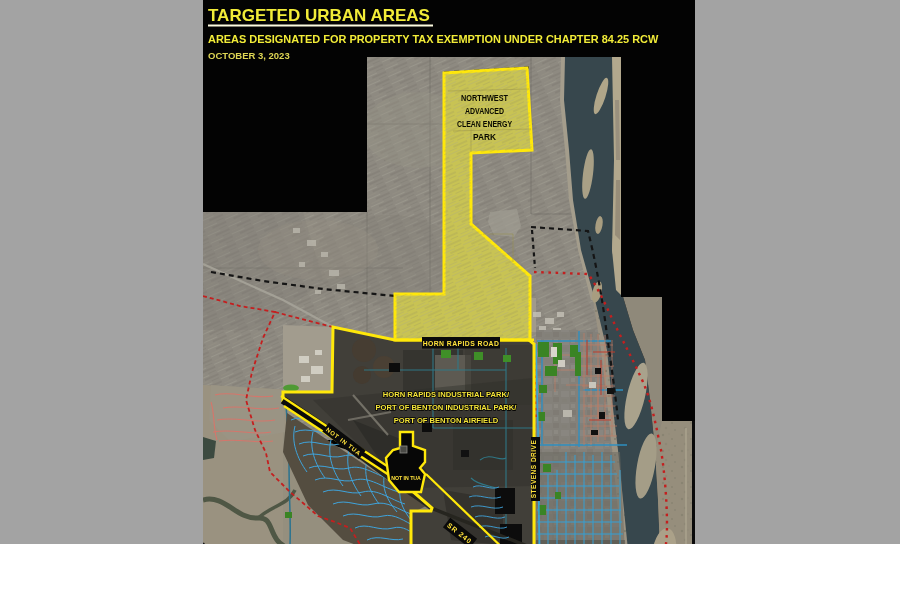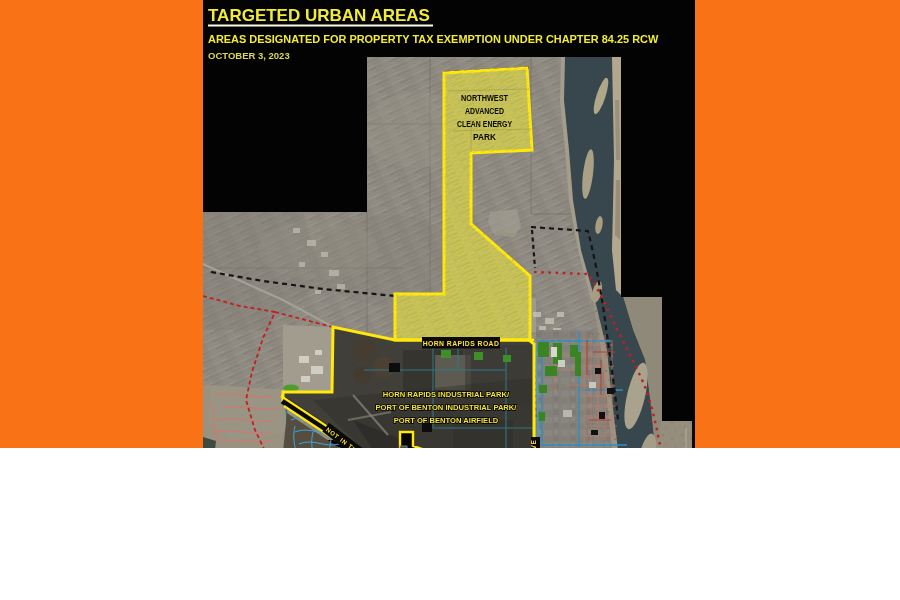--- a/index.html
+++ b/index.html
@@ -1,16 +1,16 @@
 <!DOCTYPE html>
 <html><head>
 <meta charset="utf-8">
 <style>
   html,body{margin:0;padding:0}
-  .page{position:relative;width:900px;height:448px;background:#f97316;overflow:hidden;font-family:"Liberation Sans",sans-serif}
+  .page{position:relative;width:900px;height:544px;background:#a3a3a3;overflow:hidden;font-family:"Liberation Sans",sans-serif}
   .map{position:absolute;left:203px;top:0;width:494px;height:600px}
   text{font-family:"Liberation Sans",sans-serif}
 </style>
 </head>
 <body>
 <div class="page">
 
 <svg class="map" width="494" height="600" viewBox="0 0 494 600">
 <defs>
   <pattern id="streaks" width="23" height="8" patternUnits="userSpaceOnUse" patternTransform="rotate(-24)">

